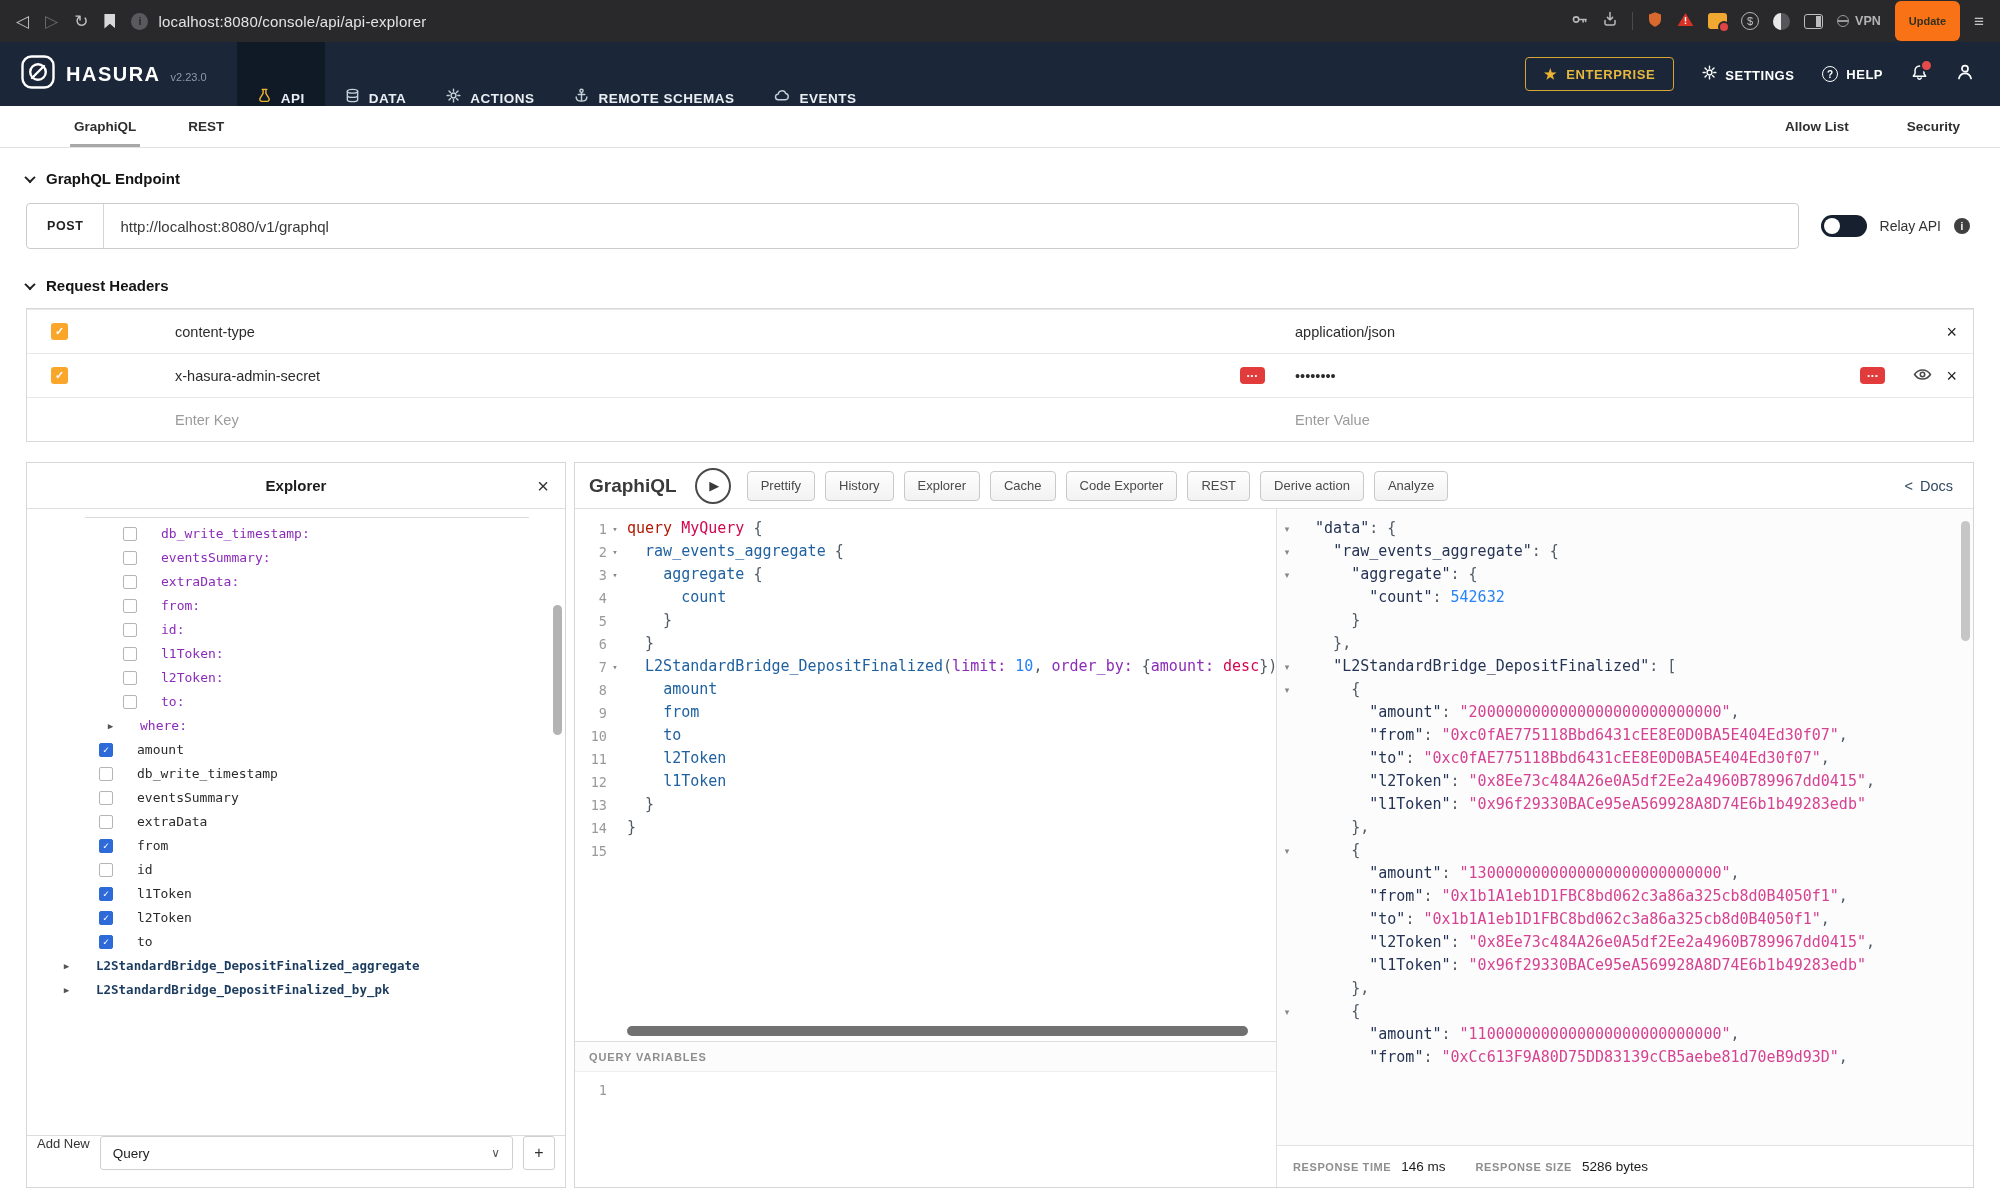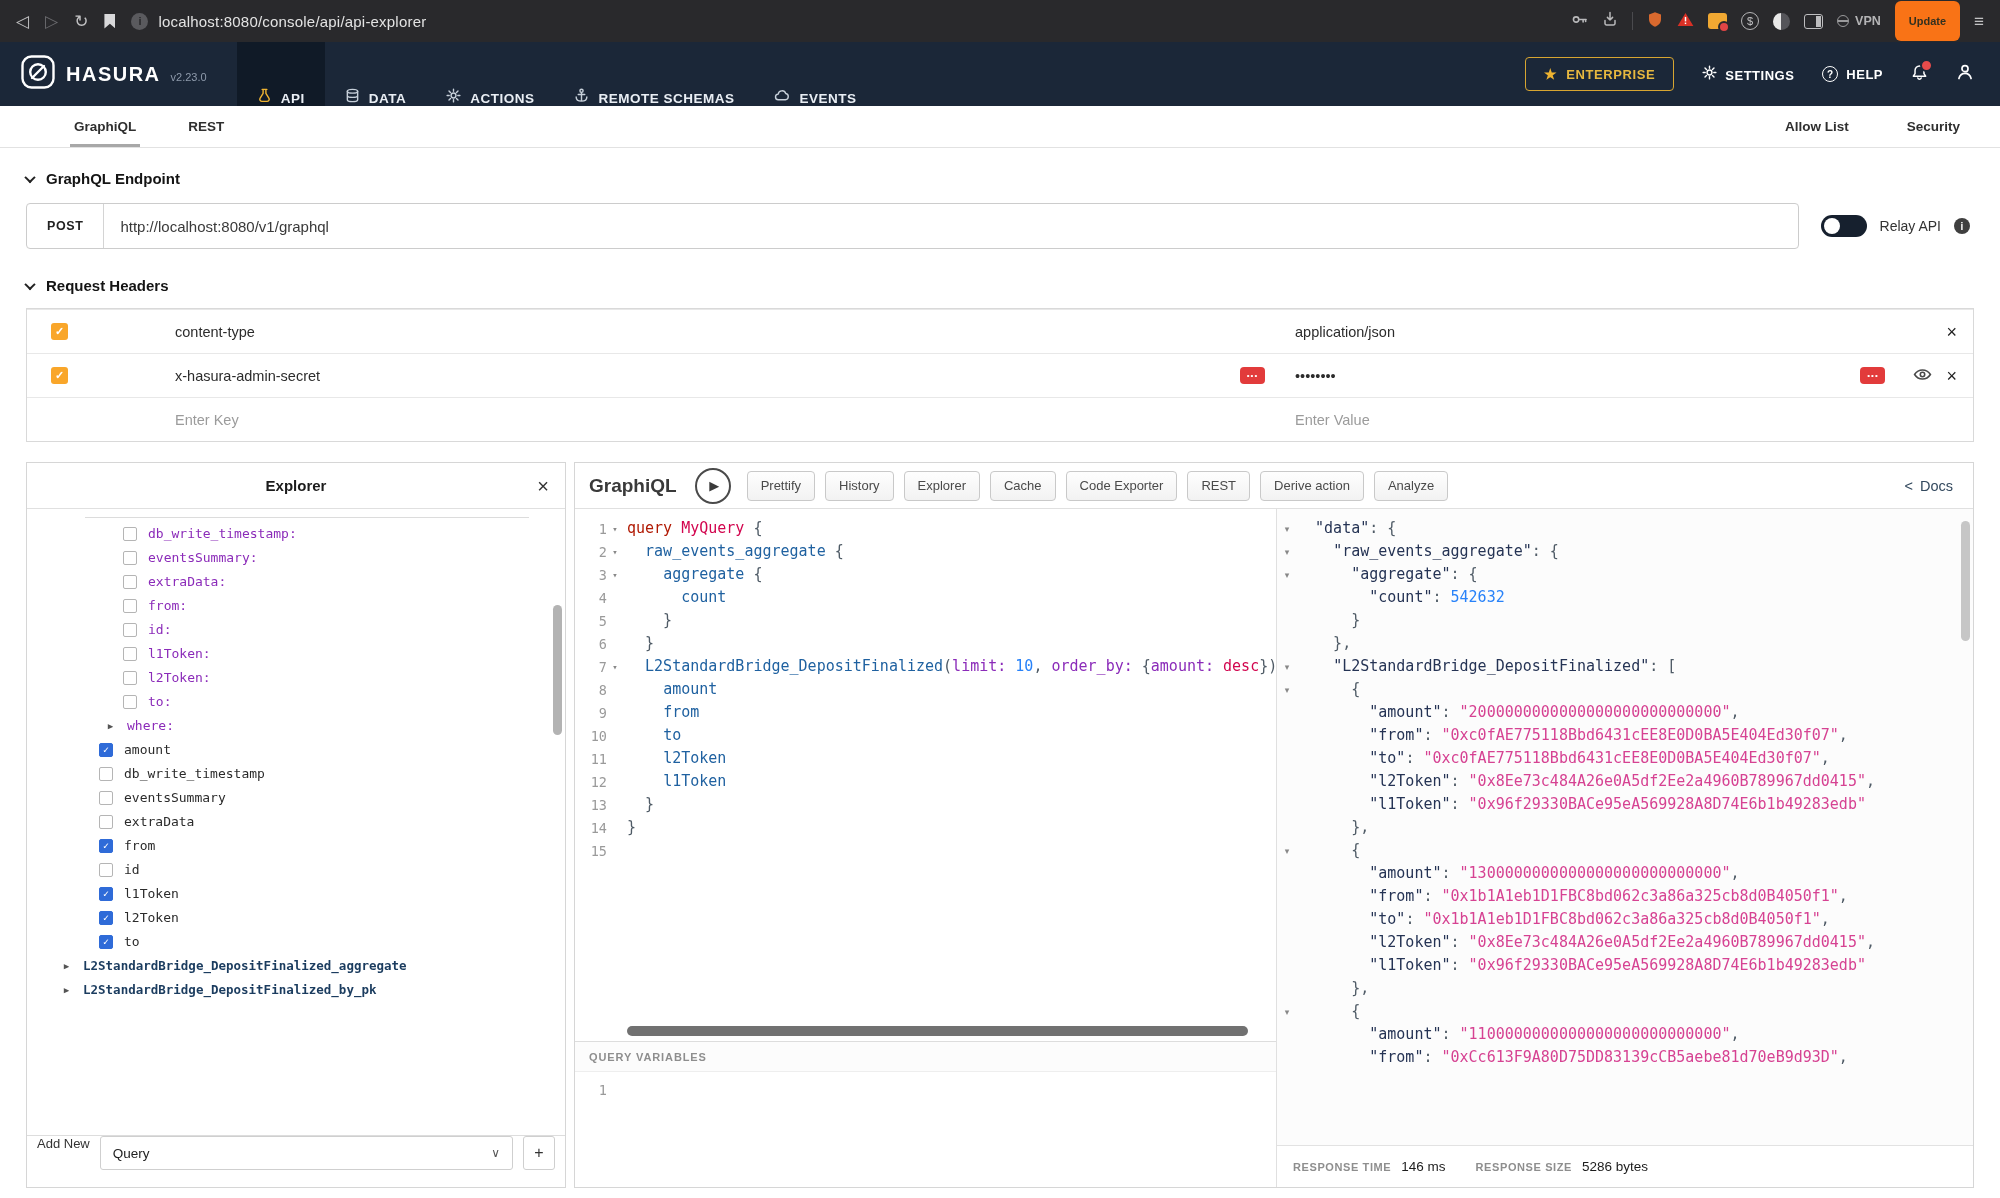--- a/index.html
+++ b/index.html
@@ -90,21 +90,21 @@
   .ph-input::placeholder{color:#9b9b9b}
 
   
   .panels{display:flex;margin-top:20px;flex:1;min-height:0;margin-bottom:10px}
   .explorer-panel{width:540px;border:1px solid #d6d6d6;display:flex;flex-direction:column;margin-right:8px;background:#fff;flex:none}
   .exp-title-bar{height:46px;border-bottom:1px solid #e0e0e0;display:flex;align-items:center;justify-content:center;position:relative;flex:none}
   .exp-title{font-size:15px;font-weight:bold;color:#1c1c1c}
   .exp-close{position:absolute;right:16px;font-size:20px;color:#333;cursor:pointer;line-height:1}
   .exp-tree{flex:1;min-height:0;overflow:hidden;padding-top:8px;font-family:"DejaVu Sans Mono",monospace;font-size:13px;line-height:24px;position:relative}
   .tree-top-divider{border-top:1px solid #dcdcdc;margin:0 36px 4px 58px}
-  .tree-row{display:flex;align-items:center;gap:11px;cursor:pointer}
+  .tree-row{display:flex;align-items:center;gap:24px;cursor:pointer}
   .arg-row{padding-left:96px;color:var(--syntax-attribute,#8b2bb9)}
   .where-row{padding-left:78px;color:var(--syntax-attribute,#8b2bb9)}
   .field-row{padding-left:72px;color:#2b2b2b}
   .root-row{padding-left:34px;color:#1b3c5f;font-weight:bold;font-size:12.5px}
   .tcb{width:14px;height:14px;border:1.5px solid #b5b5b5;border-radius:2px;background:#fff;flex:none;display:flex;align-items:center;justify-content:center;font-size:10px;color:#fff}
   .tcb.on{background:var(--checkbox-blue,#2f6bd8);border-color:var(--checkbox-blue,#2f6bd8)}
   .tri{font-size:9px;color:#555;width:11px;flex:none;text-align:center}
   .exp-scrollthumb{position:absolute;right:3px;top:96px;width:9px;height:130px;background:#b3b3b3;border-radius:5px;cursor:pointer}
   .exp-footer{flex:none;height:52px;border-top:1px solid #ddd;display:flex;gap:10px;padding:0 10px}
   .addnew-label{font-size:13px;color:#333;white-space:nowrap}

